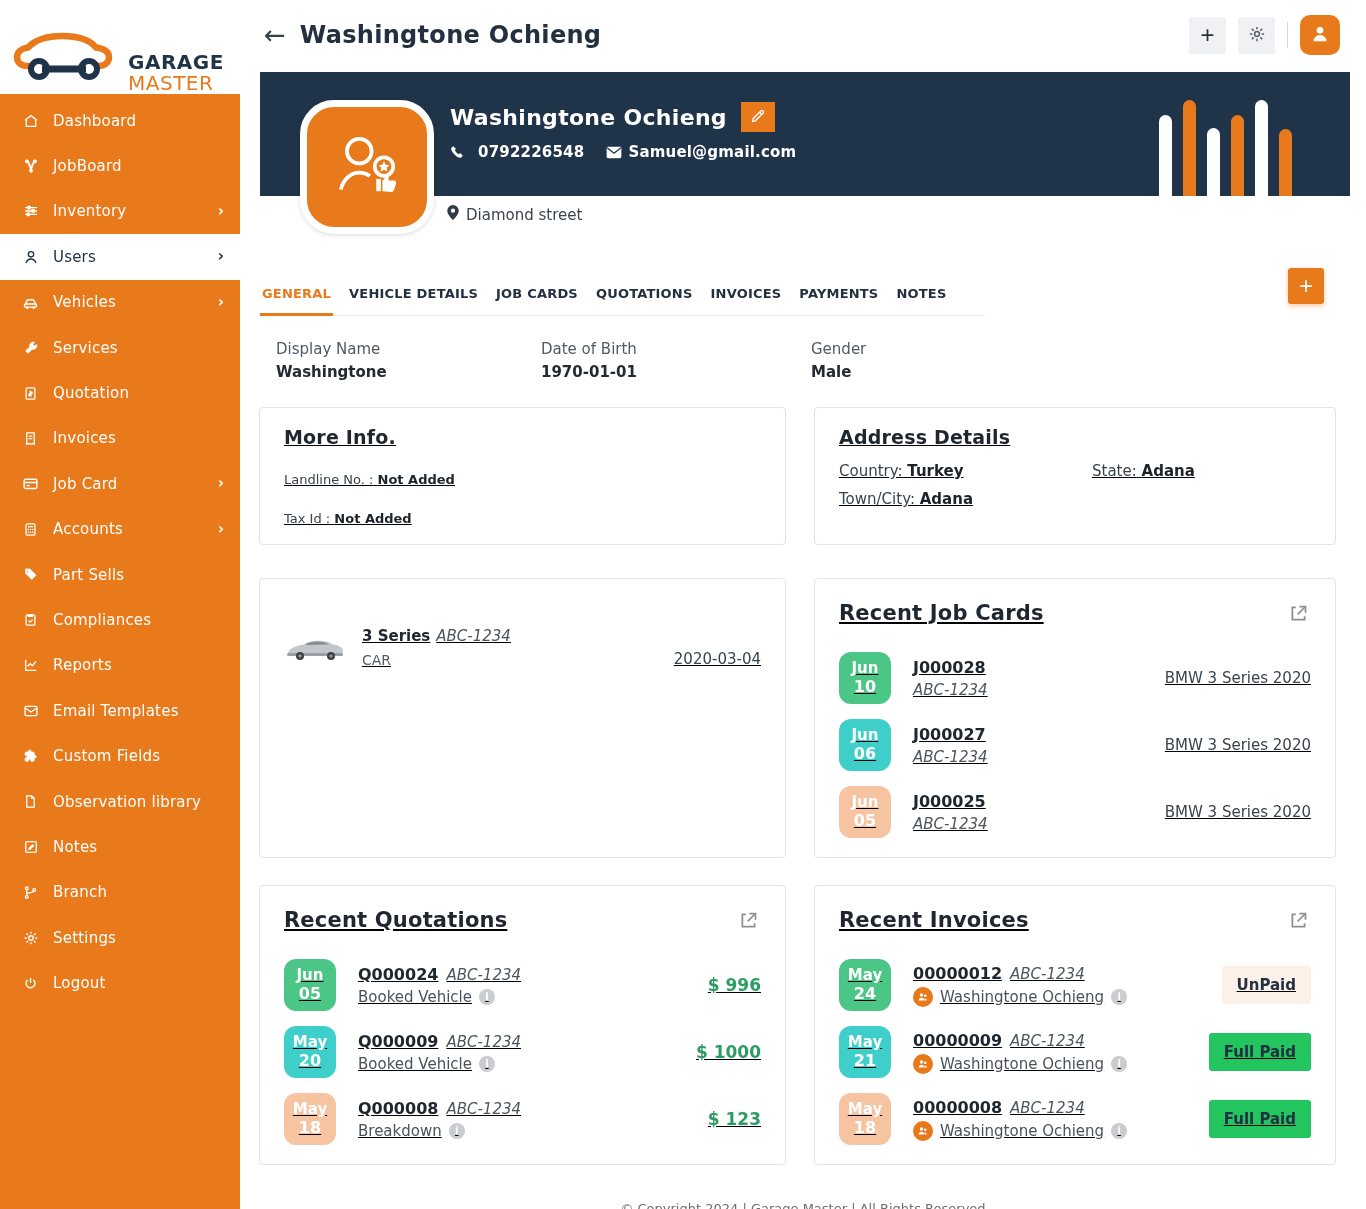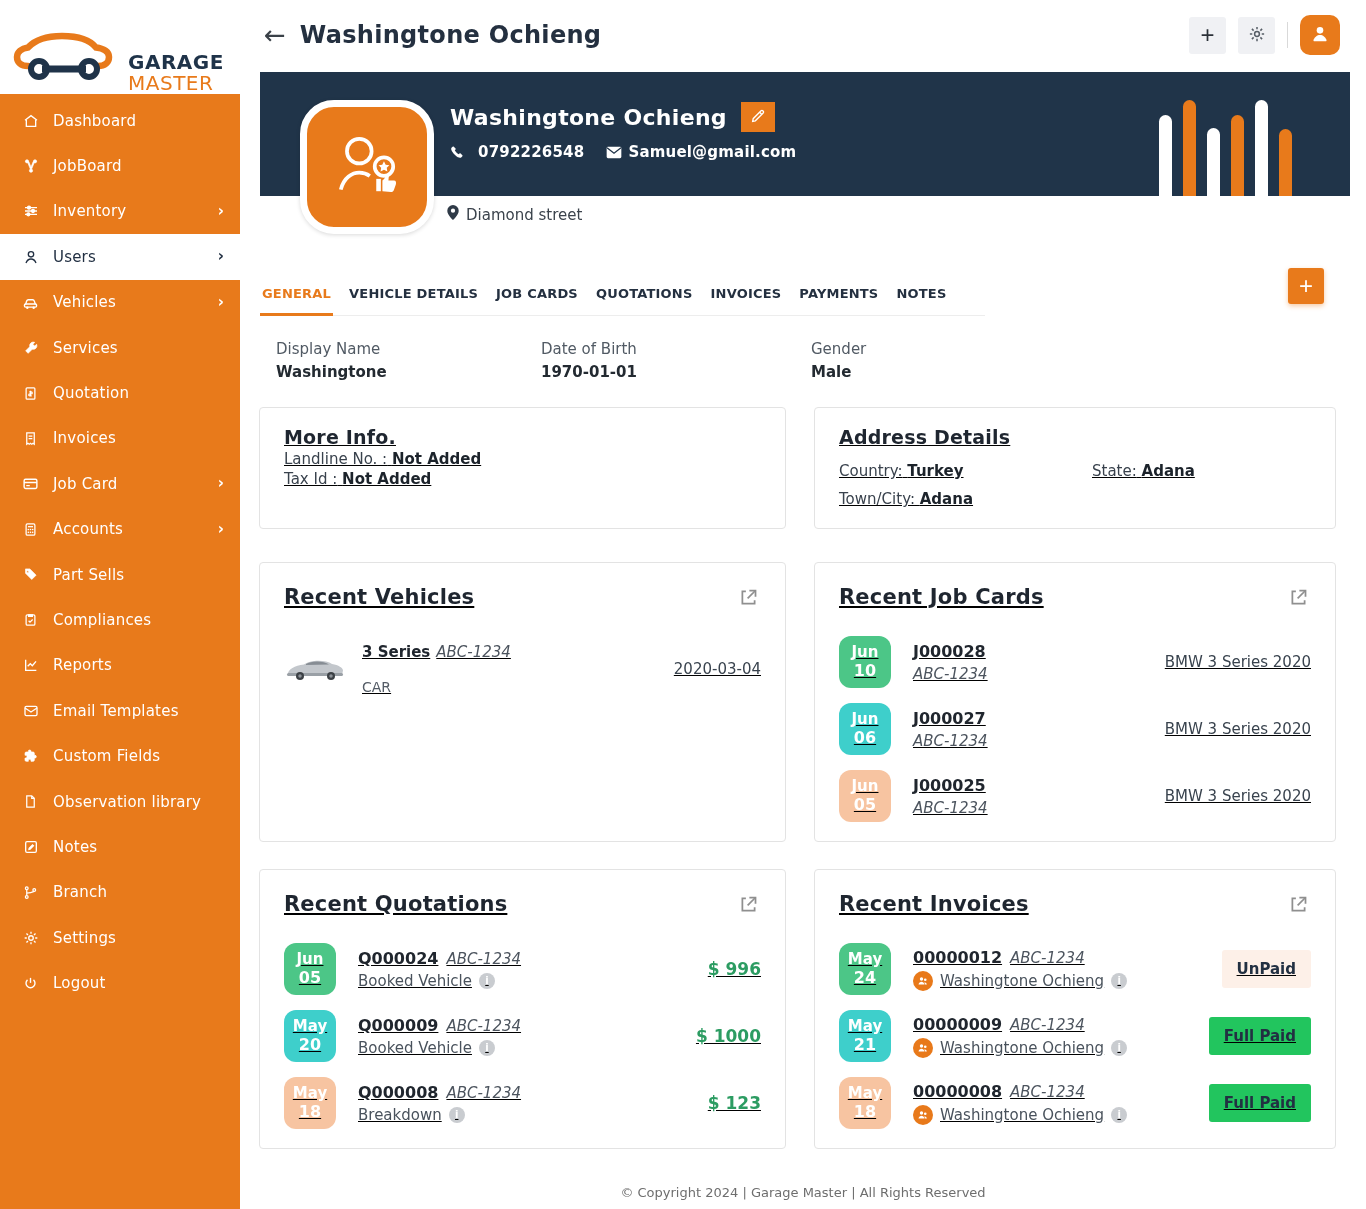--- a/index.html
+++ b/index.html
@@ -68,32 +68,32 @@
   .grid.row2 { margin-top:33px; }
   .grid.row3 { margin-top:27px; }
   .card { background:#fff; border:1px solid #e3e3e3; border-radius:4px; padding:18px 24px 18px 24px; }
   .card.small { min-height:122px; }
   .card.tall { min-height:280px; }
   .card-title { font-size:19px; font-weight:600; color:#1f2630; letter-spacing:.2px; }
   .recent-head { display:flex; align-items:flex-start; justify-content:space-between; padding-top:4px; }
   .recent-title { font-size:21px; font-weight:600; color:#1f2630; letter-spacing:.2px; }
   .ext-btn { background:none; border:none; cursor:pointer; padding:2px; color:#8f8f8f; }
 
-  .mi-row { margin-top:2px; font-size:15px; color:#39424d; }
+  .mi-row { margin-top:24px; font-size:13px; color:#39424d; }
   .mi-row b { color:#1c232b; font-weight:700; }
   .addr-grid { display:grid; grid-template-columns:253px 1fr; margin-top:14px; row-gap:10px; font-size:15px; color:#39424d; }
   .addr-grid b { color:#1c232b; font-weight:700; }
 
   
-  .veh-row { display:flex; align-items:center; margin-top:30px; }
+  .veh-row { display:flex; align-items:flex-end; margin-top:30px; }
   .veh-info { margin-left:16px; }
   .veh-line1 { font-size:15px; color:#20262e; }
   .veh-line1 b { font-weight:700; }
   .veh-line1 .plate { font-style:italic; color:#4c545e; margin-left:6px; font-weight:400; }
-  .veh-type { font-size:14px; color:#545c66; margin-top:18px; }
+  .veh-type { font-size:14px; color:#545c66; margin-top:7px; }
   .veh-date { margin-left:auto; font-size:15px; color:#39434e; }
 
   
   .lrow { display:flex; align-items:center; margin-top:15px; }
   .lrow.first { margin-top:23px; }
   .datebadge { width:52px; height:52px; border-radius:12px; color:#fff; display:flex; flex-direction:column; align-items:center; justify-content:center; line-height:1.22; flex:0 0 52px; }
   .datebadge .m { font-size:15px; font-weight:700; }
   .datebadge .d { font-size:16px; font-weight:700; }
   .datebadge.green { background:#4CC687; }
   .datebadge.teal { background:#3ECFCB; }
@@ -450,28 +450,20 @@
         <div class="addr-grid">
           <div><span>Country:</span> <b>Turkey</b></div>
           <div><span>State:</span> <b>Adana</b></div>
           <div><span>Town/City:</span> <b>Adana</b></div>
         </div>
       </div>
     </div>
 
     <div class="grid row2">
       <div class="card tall">
-        <div class="recent-head">
-          <span class="recent-title">Recent Vehicles</span>
-          <button class="ext-btn"><span><svg width="21" height="21" viewBox="0 0 24 24" fill="none" stroke="#8f8f8f" stroke-width="2">
-                  <path d="M9 5H5v14h14v-4"></path>
-                  <path d="M13 4h7v7"></path>
-                  <path d="M20 4L11 13"></path>
-                </svg></span></button>
-        </div>
         <div class="veh-row">
           <span>
             <svg width="62" height="34" viewBox="0 0 124 68" fill="none">
               <path d="M8 48c0-9 13-17 32-19 12-10 44-10 56-1 13 2 22 8 22 13l-2 9H10z" fill="#c3c7cc"></path>
               <path d="M44 28c10-7 36-7 46 1l-46 1z" fill="#878d94"></path>
               <rect x="6" y="46" width="112" height="6" rx="3" fill="#9aa0a6"></rect>
               <circle cx="32" cy="52" r="8" fill="#3c4045"></circle>
                 <circle cx="32" cy="52" r="3.5" fill="#8d9298"></circle>
               <circle cx="94" cy="52" r="8" fill="#3c4045"></circle>
                 <circle cx="94" cy="52" r="3.5" fill="#8d9298"></circle>

